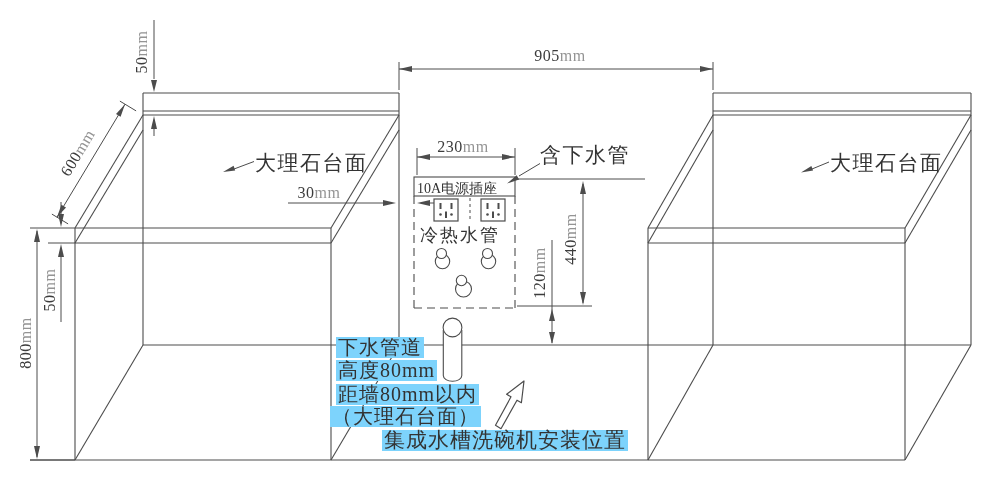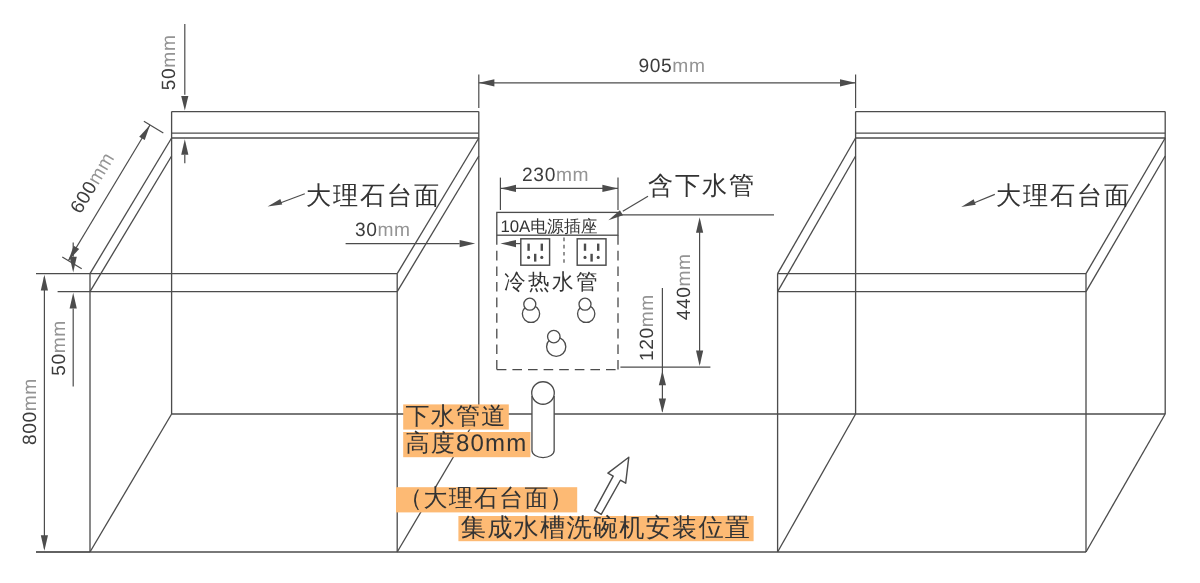--- a/index.html
+++ b/index.html
@@ -1,33 +1,33 @@
 <!DOCTYPE html>
 <html><head>
 <meta charset="utf-8">
 <style>
   html,body{margin:0;padding:0;background:#fff;}
   #stage{position:relative;width:1000px;height:486px;background:#fff;overflow:hidden;
-         font-family:Liberation Sans, sans-serif;}
+         font-family:Liberation Serif, serif;}
   #stage svg{position:absolute;left:0;top:0;}
   .ln{stroke:#4c4c4c;stroke-width:1.1;fill:none;}
   .dm{stroke:#4c4c4c;stroke-width:1;fill:none;}
   .ar{fill:#4c4c4c;stroke:none;}
   .wf{fill:#ffffff;}
   .t{position:absolute;white-space:nowrap;color:#353535;}
   .dim{font-size:16px;color:#3c3c3c;letter-spacing:.5px;}
   .dim .u{color:#949494;}
   .c{transform:translate(-50%,-50%);}
   .r90{transform:translate(-50%,-50%) rotate(-90deg);}
   .r59{transform:translate(-50%,-50%) rotate(-59deg);}
   .cjk{font-weight:500;color:#333333;}
   .big{font-size:21px;letter-spacing:1.5px;}
   .mid{font-size:18px;letter-spacing:2px;}
   .sm{font-size:14px;letter-spacing:0;}
-  .note{font-size:20px;letter-spacing:1px;background:#fdba74;padding:0 2px;line-height:21px;}
+  .note{font-size:20px;letter-spacing:1px;background:#7dd3fc;padding:0 2px;line-height:21px;}
 </style>
 </head>
 <body>
 
 <div id="stage">
 
 <svg width="1000" height="486" viewBox="0 0 1000 486">
 
   <g>
     <line class="ln" x1="143" y1="345" x2="971" y2="345"></line>
@@ -221,16 +221,17 @@
 <div class="t dim r90" style="left:540px;top:273px;"><span>120</span><span class="u">mm</span></div>
 
 <div class="t cjk big" style="left:255px;top:149px;">大理石台面</div>
 <div class="t cjk big" style="left:830px;top:149px;">大理石台面</div>
 <div class="t cjk big" style="left:540px;top:141px;">含下水管</div>
 <div class="t cjk sm" style="left:417px;top:180px;">10A电源插座</div>
 <div class="t cjk mid" style="left:420px;top:223px;text-align:right;">冷热水管</div>
 
 <div class="t cjk note" style="left:336px;top:337px;">下水管道</div>
 <div class="t cjk note" style="left:336px;top:360px;">高度80mm</div>
+<div class="t cjk note" style="left:336px;top:384px;">距墙80mm以内</div>
 <div class="t cjk note" style="left:330px;top:406px;">（大理石台面）</div>
 <div class="t cjk note" style="left:382px;top:430px;font-size:21px;">集成水槽洗碗机安装位置</div>
 
 </div>
 
 </body></html>

